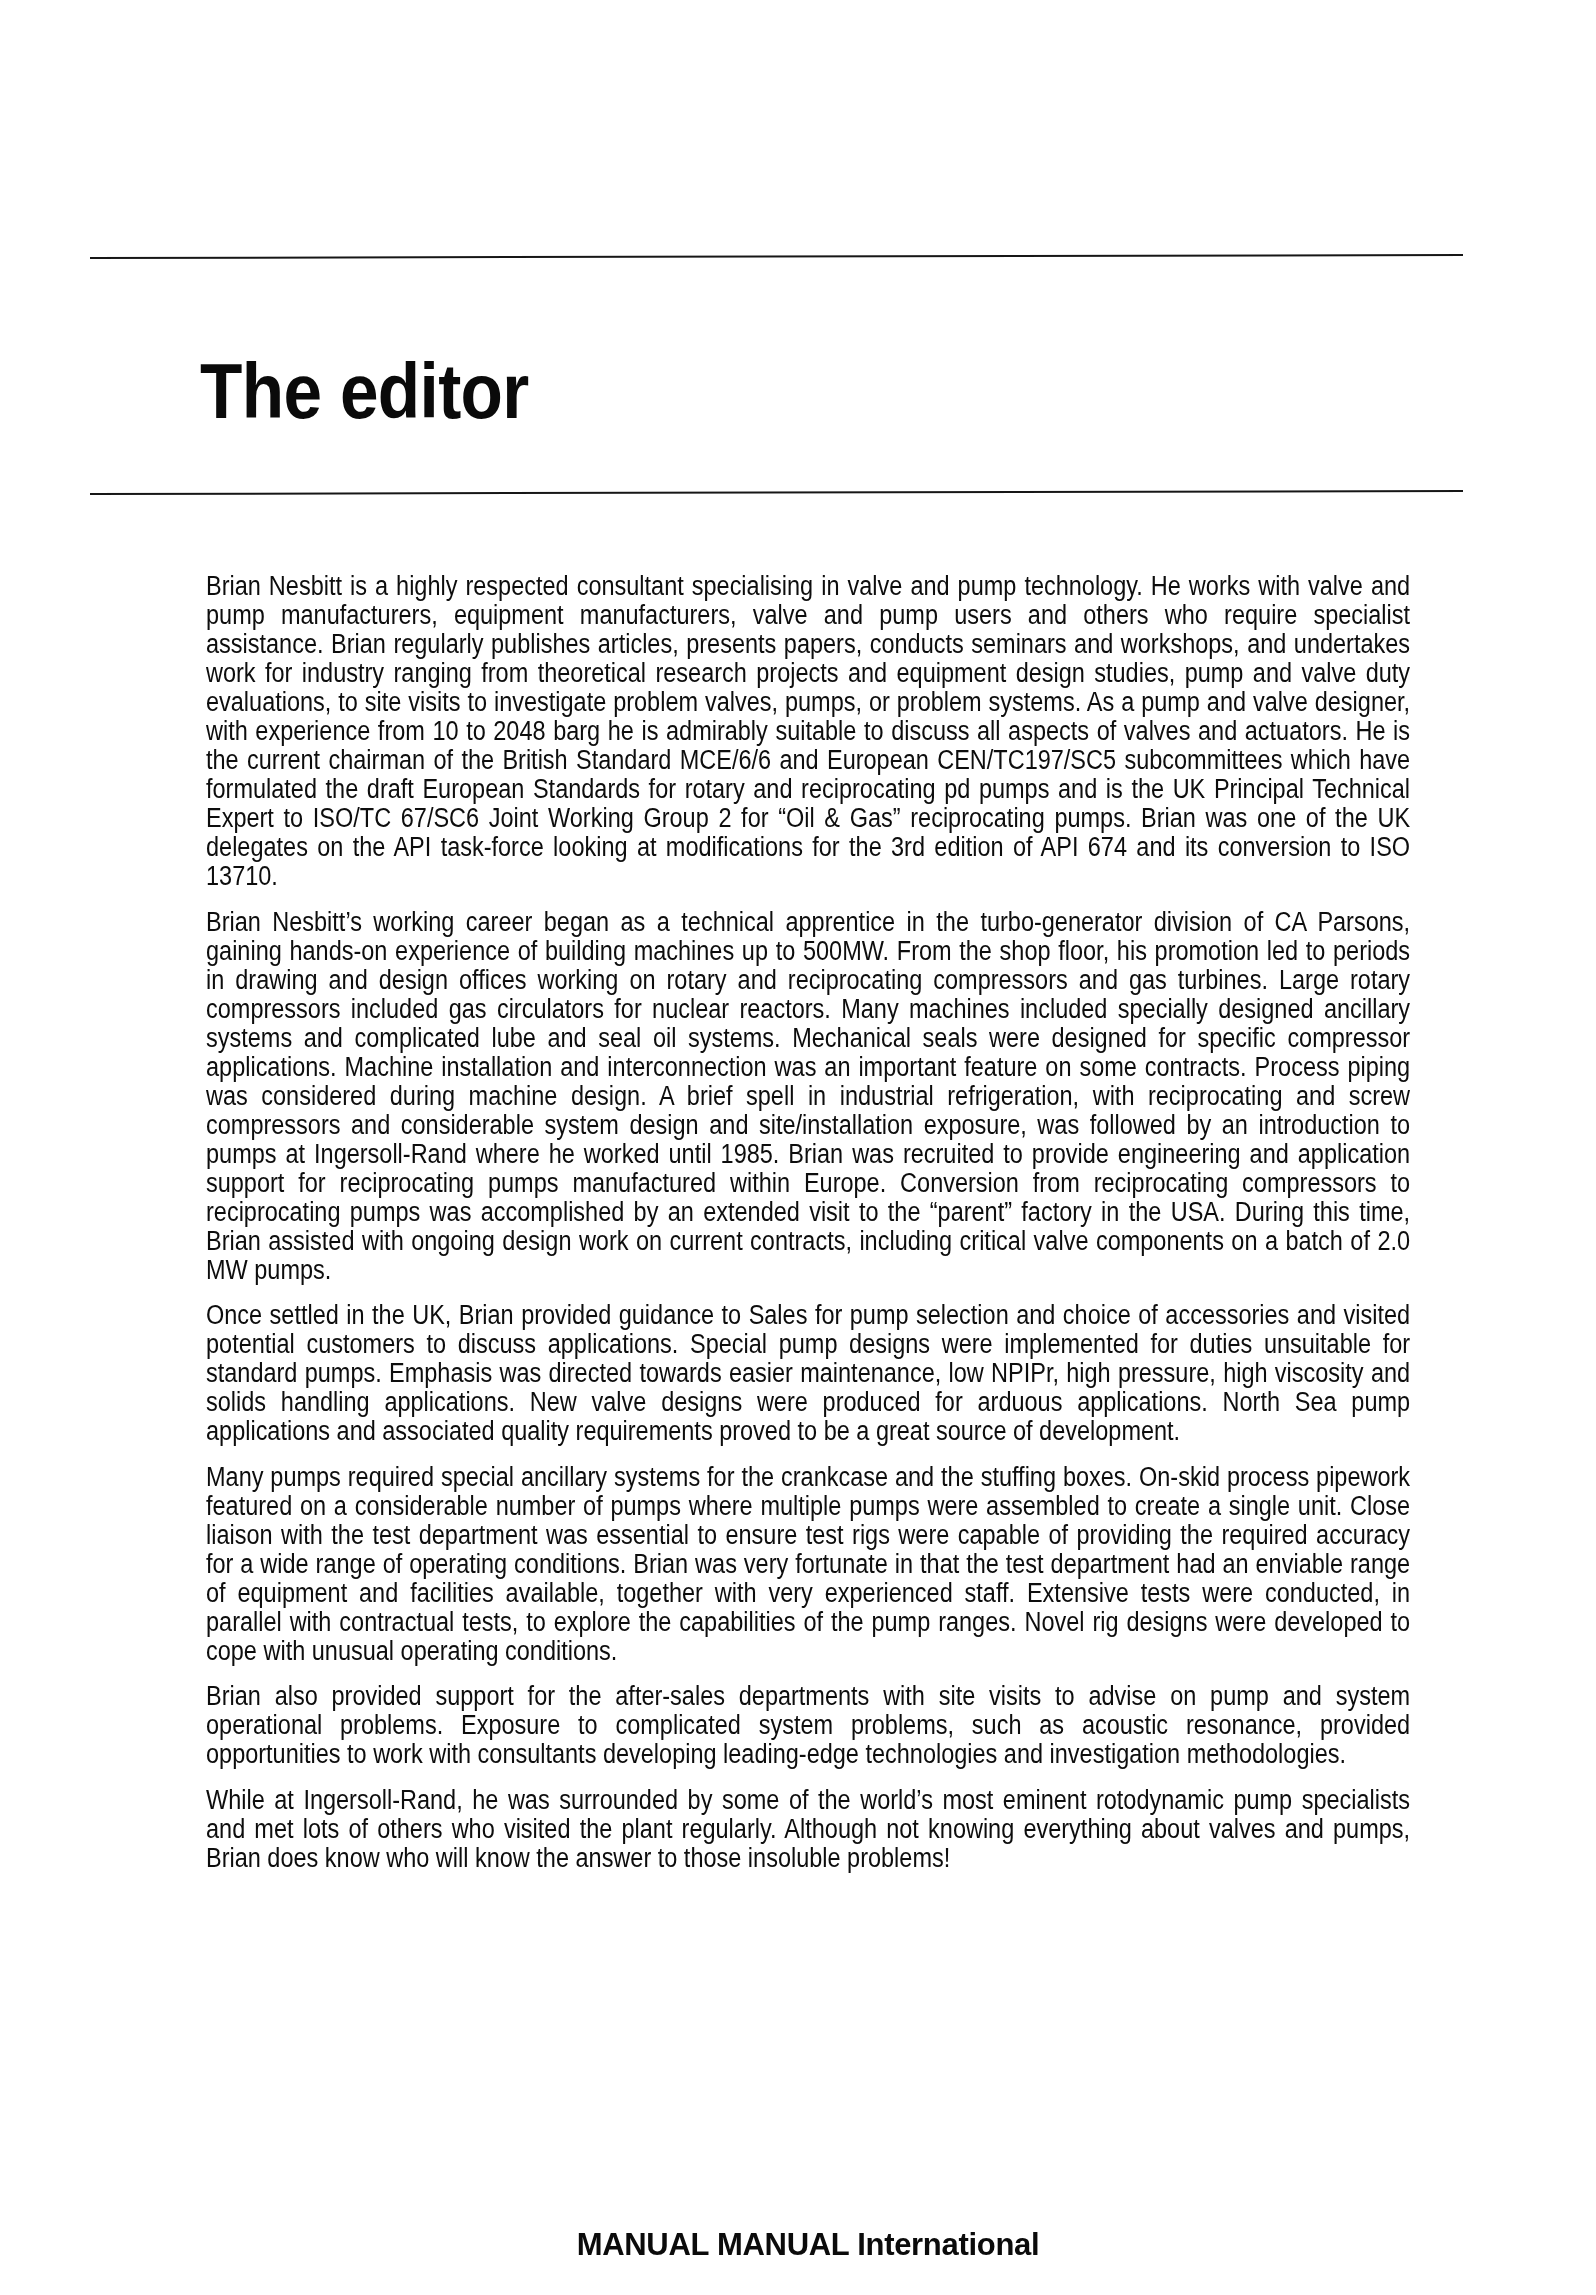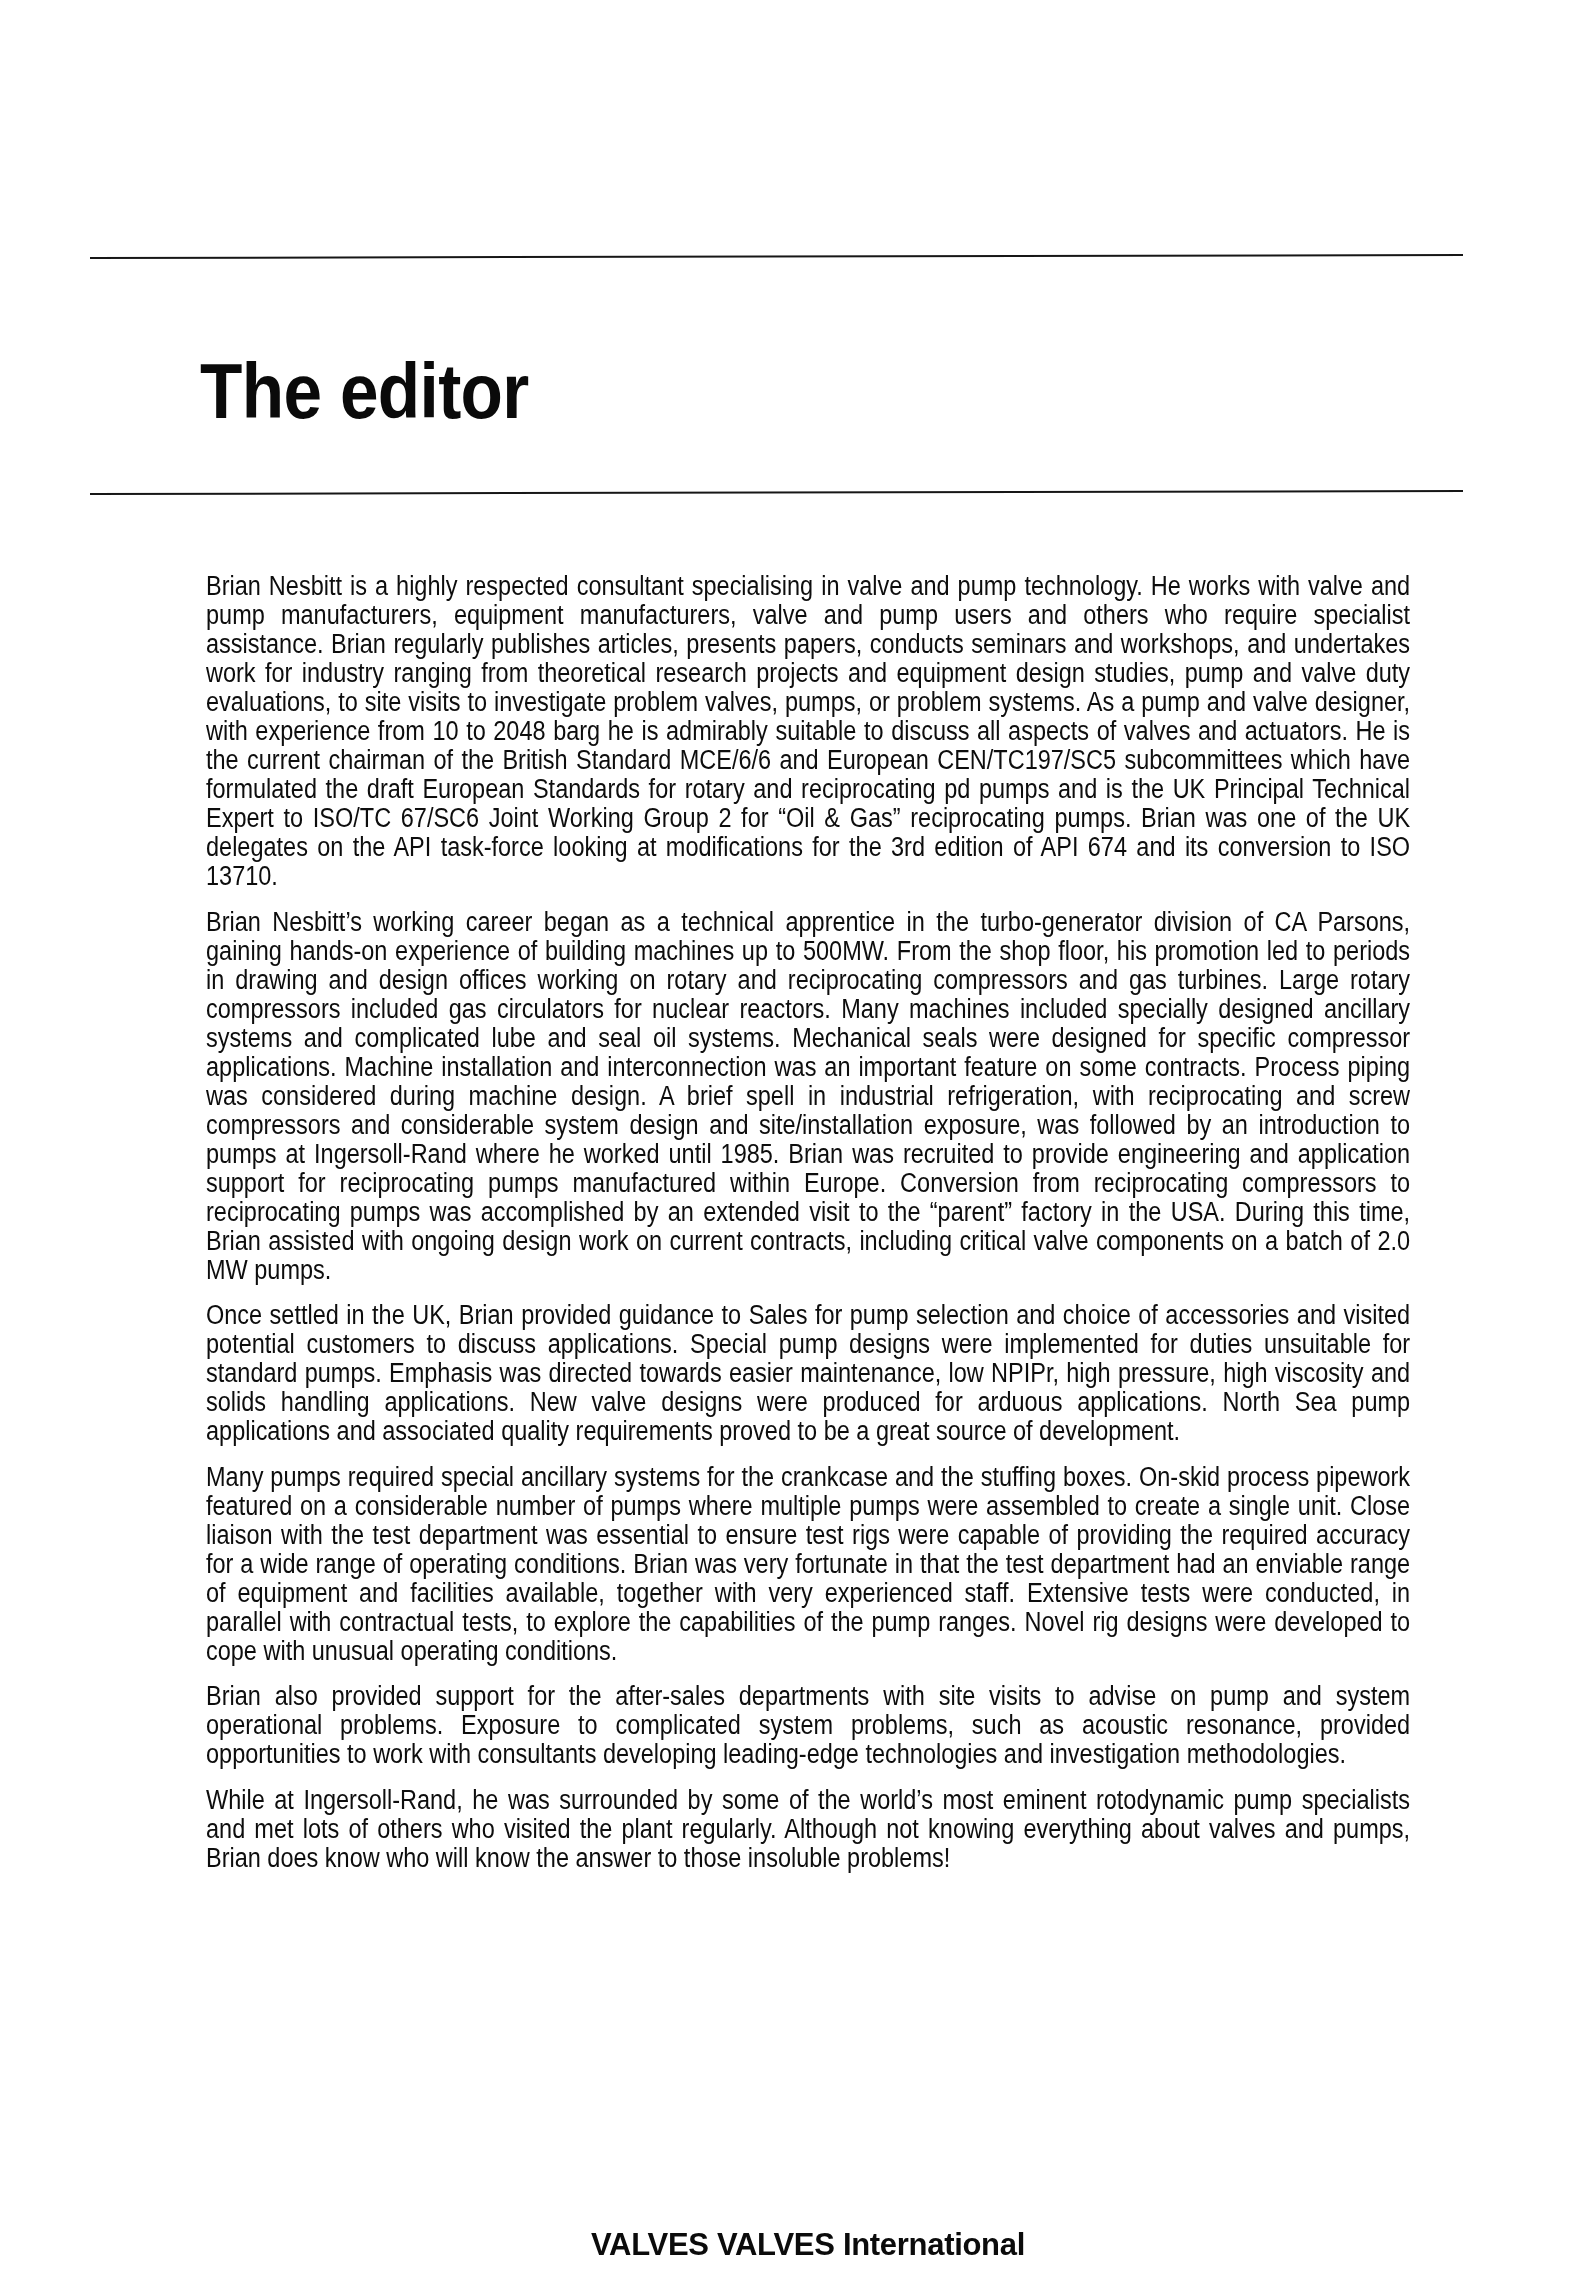--- a/index.html
+++ b/index.html
@@ -93,18 +93,18 @@
 
   <div class="body-text">
     <p>Brian Nesbitt is a highly respected consultant specialising in valve and pump technology. He works with valve and pump manufacturers, equipment manufacturers, valve and pump users and others who require specialist assistance. Brian regularly publishes articles, presents papers, conducts seminars and workshops, and undertakes work for industry ranging from theoretical research projects and equipment design studies, pump and valve duty evaluations, to site visits to investigate problem valves, pumps, or problem systems. As a pump and valve designer, with experience from 10 to 2048 barg he is admirably suitable to discuss all aspects of valves and actuators. He is the current chairman of the British Standard MCE/6/6 and European CEN/TC197/SC5 subcommittees which have formulated the draft European Standards for rotary and reciprocating pd pumps and is the UK Principal Technical Expert to ISO/TC 67/SC6 Joint Working Group 2 for “Oil &amp; Gas” reciprocating pumps. Brian was one of the UK delegates on the API task-force looking at modifications for the 3rd edition of API 674 and its conversion to ISO 13710.</p>
     <p>Brian Nesbitt’s working career began as a technical apprentice in the turbo-generator division of CA Parsons, gaining hands-on experience of building machines up to 500MW. From the shop floor, his promotion led to periods in drawing and design offices working on rotary and reciprocating compressors and gas turbines. Large rotary compressors included gas circulators for nuclear reactors. Many machines included specially designed ancillary systems and complicated lube and seal oil systems. Mechanical seals were designed for specific compressor applications. Machine installation and interconnection was an important feature on some contracts. Process piping was considered during machine design. A brief spell in industrial refrigeration, with reciprocating and screw compressors and considerable system design and site/installation exposure, was followed by an introduction to pumps at Ingersoll-Rand where he worked until 1985. Brian was recruited to provide engineering and application support for reciprocating pumps manufactured within Europe. Conversion from reciprocating compressors to reciprocating pumps was accomplished by an extended visit to the “parent” factory in the USA. During this time, Brian assisted with ongoing design work on current contracts, including critical valve components on a batch of 2.0 MW pumps.</p>
     <p>Once settled in the UK, Brian provided guidance to Sales for pump selection and choice of accessories and visited potential customers to discuss applications. Special pump designs were implemented for duties unsuitable for standard pumps. Emphasis was directed towards easier maintenance, low NPIPr, high pressure, high viscosity and solids handling applications. New valve designs were produced for arduous applications. North Sea pump applications and associated quality requirements proved to be a great source of development.</p>
     <p>Many pumps required special ancillary systems for the crankcase and the stuffing boxes. On-skid process pipework featured on a considerable number of pumps where multiple pumps were assembled to create a single unit. Close liaison with the test department was essential to ensure test rigs were capable of providing the required accuracy for a wide range of operating conditions. Brian was very fortunate in that the test department had an enviable range of equipment and facilities available, together with very experienced staff. Extensive tests were conducted, in parallel with contractual tests, to explore the capabilities of the pump ranges. Novel rig designs were developed to cope with unusual operating conditions.</p>
     <p>Brian also provided support for the after-sales departments with site visits to advise on pump and system operational problems. Exposure to complicated system problems, such as acoustic resonance, provided opportunities to work with consultants developing leading-edge technologies and investigation methodologies.</p>
     <p>While at Ingersoll-Rand, he was surrounded by some of the world’s most eminent rotodynamic pump specialists and met lots of others who visited the plant regularly. Although not knowing everything about valves and pumps, Brian does know who will know the answer to those insoluble problems!</p>
   </div>
 
-  <p class="footer-title">VALVES VALVES International</p>
+  <p class="footer-title">MANUAL MANUAL International</p>
 
   <p class="page-number">V</p>
 
 </div>
 
 
 </body></html>

